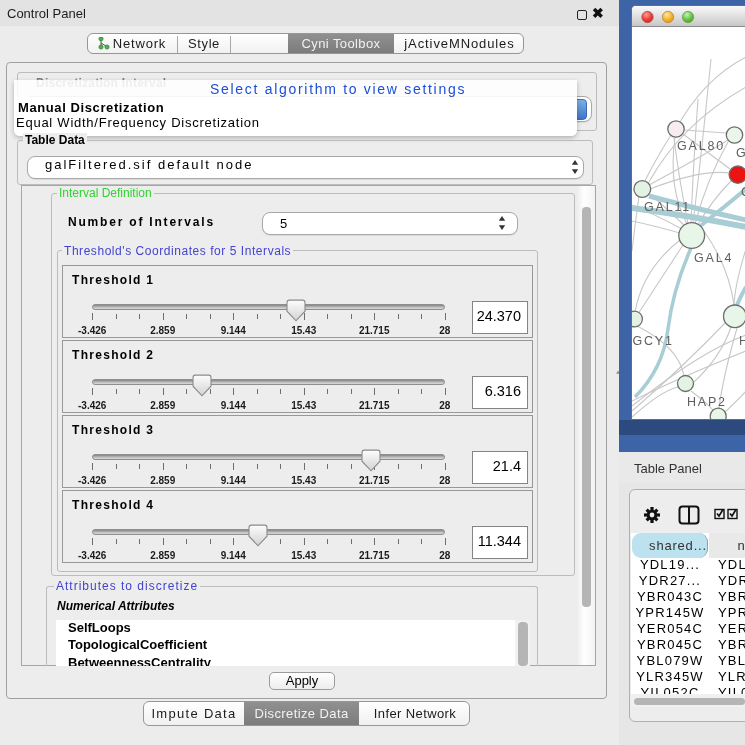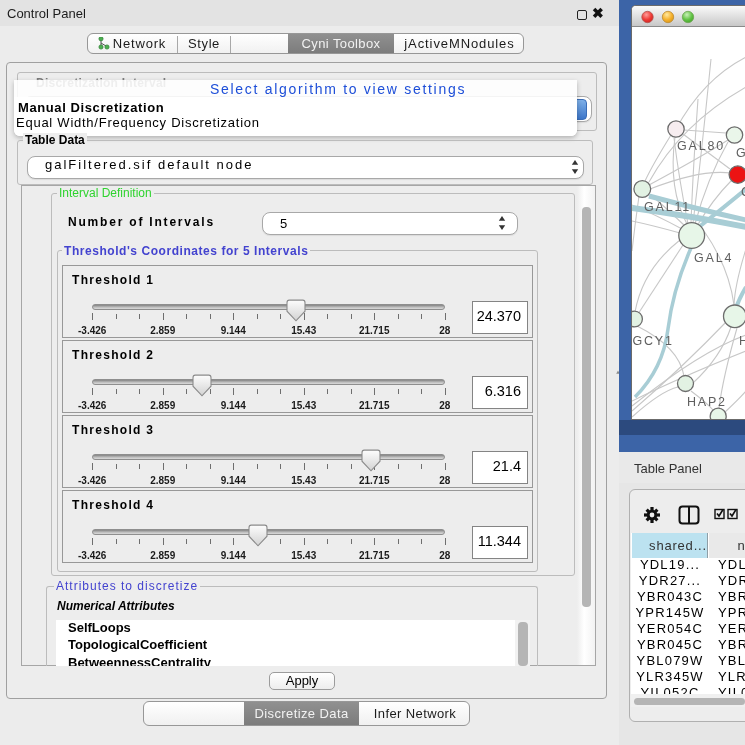--- a/index.html
+++ b/index.html
@@ -102,21 +102,21 @@
   <div class="group" style="left:51px; top:193px; width:524px; height:383px;"></div>
   <div class="abs" style="left:57px; top:186px; font-size:12px; color:#2fd32f; background:#ededed; padding:0 2px;">Interval Definition</div>
   <div class="abs bold" style="left:68px; top:214.5px; font-size:12px; letter-spacing:1.8px;">Number of Intervals</div>
   <div class="abs combo" style="left:262px; top:212px; width:256px;">5</div>
   <svg class="abs carrows" style="left:498px; top:216px;" width="8" height="15" viewBox="0 0 8 15">
     <path d="M4 0 L7.4 5 L0.6 5 Z" fill="#333"></path>
       <path d="M4 15 L7.4 10 L0.6 10 Z" fill="#333"></path>
   </svg>
 
   <div class="group" style="left:57px; top:250px; width:481px; height:322px;"></div>
-  <div class="abs" style="left:62px; top:244px; font-size:12px; letter-spacing:0.55px; color:#4343cf; background:#ededed; padding:0 2px;font-weight:bold;">Threshold's Coordinates for 5 Intervals</div>
+  <div class="abs" style="left:62px; top:244px; font-size:12px; letter-spacing:0.55px; color:#4343cf; background:#ededed; padding:0 2px;">Threshold's Coordinates for 5 Intervals</div>
 
   <div class="tbox" style="top:265px;">
     <div class="tlabel">Threshold 1</div>
     <div class="track"></div>
     <div class="tick" style="left:29.2px; top:47px; height:7px;"></div>
     <div class="tick" style="left:52.7px; top:48px; height:5px;"></div>
     <div class="tick" style="left:76.2px; top:48px; height:5px;"></div>
     <div class="tick" style="left:99.7px; top:47px; height:7px;"></div>
     <div class="tick" style="left:123.2px; top:48px; height:5px;"></div>
     <div class="tick" style="left:146.7px; top:48px; height:5px;"></div>
@@ -271,20 +271,21 @@
        background:linear-gradient(90deg,#ededed,#ffffff 40%,#f2f2f2);"></div>
   <div class="abs scrollthumb" style="left:582px; top:207px; width:9px; height:400px;"></div>
 
   <div class="abs" style="left:269px; top:672px; width:66px; height:18px; border:1px solid #9c9c9c;
      border-radius:5px; background:linear-gradient(#ffffff,#ededed); text-align:center;
      font-size:13px; line-height:16px;">Apply</div>
 
   <div class="abs" style="left:143px; top:701px; width:327px; height:25px; border:1px solid #979797;
        border-radius:6px; background:linear-gradient(#ffffff,#f0f0f0); overflow:hidden;
        font-size:13px; color:#1b1b1b;">
+    <div style="position:absolute; left:0; top:0; width:100px; height:25px; text-align:center; line-height:24px; letter-spacing:1.3px;">Impute Data</div>
     <div style="position:absolute; left:100px; top:0; width:115px; height:25px; text-align:center; line-height:24px;
          background:linear-gradient(#909090,#7a7a7a); color:#f2f2f2; letter-spacing:0.4px;">Discretize Data</div>
     <div style="position:absolute; left:215px; top:0; width:112px; height:25px; text-align:center; line-height:24px; letter-spacing:0.4px;">Infer Network</div>
   </div>
 
   <svg class="abs" style="left:615px; top:369px;" width="6" height="8" viewBox="0 0 6 8">
     <path d="M1.2 4.8 L3 1.5 L4.8 4.8 Z" fill="#8a8a8a"></path>
   </svg>
 
   <div class="abs" id="bluezone"></div>
@@ -405,21 +406,21 @@
     <g fill="none" stroke="#111" stroke-width="1.4">
       <rect x="72" y="4.5" width="9" height="9"></rect>
       <path d="M74 8.5 L76 11 L80 4.5" stroke-width="1.6"></path>
       <rect x="85" y="4.5" width="9" height="9"></rect>
       <path d="M87 8.5 L89 11 L93 4.5" stroke-width="1.6"></path>
     </g>
   </svg>
 
   <div class="abs" style="left:631px; top:533px; width:114px; height:174px; background:#fff; overflow:hidden; font-size:13px; letter-spacing:1.2px;">
     <div style="position:absolute; left:1px; top:0; width:76px; height:25px; background:#bce2f0;
-        border-right:1px solid #8f9ea6; text-align:center; line-height:25px; color:#333; letter-spacing:0.8px; padding-left:17px;">shared...</div>
+        border-right:1px solid #8f9ea6; text-align:center; line-height:25px; color:#333; letter-spacing:0.8px; padding-left:17px;border-radius:9px;">shared...</div>
     <div style="position:absolute; left:78px; top:0; width:80px; height:25px; background:#e9e9e9;
         text-align:center; line-height:25px; color:#333;">n...</div>
     <div style="position:absolute; left:1px; top:24.2px; width:76px; text-align:center; color:#000;">YDL19...</div>
     <div style="position:absolute; left:87px; top:24.2px; color:#000;">YDL1</div>
     <div style="position:absolute; left:1px; top:40.2px; width:76px; text-align:center; color:#000;">YDR27...</div>
     <div style="position:absolute; left:87px; top:40.2px; color:#000;">YDR2</div>
     <div style="position:absolute; left:1px; top:56.2px; width:76px; text-align:center; color:#000;">YBR043C</div>
     <div style="position:absolute; left:87px; top:56.2px; color:#000;">YBR0</div>
     <div style="position:absolute; left:1px; top:72.2px; width:76px; text-align:center; color:#000;">YPR145W</div>
     <div style="position:absolute; left:87px; top:72.2px; color:#000;">YPR1</div>

